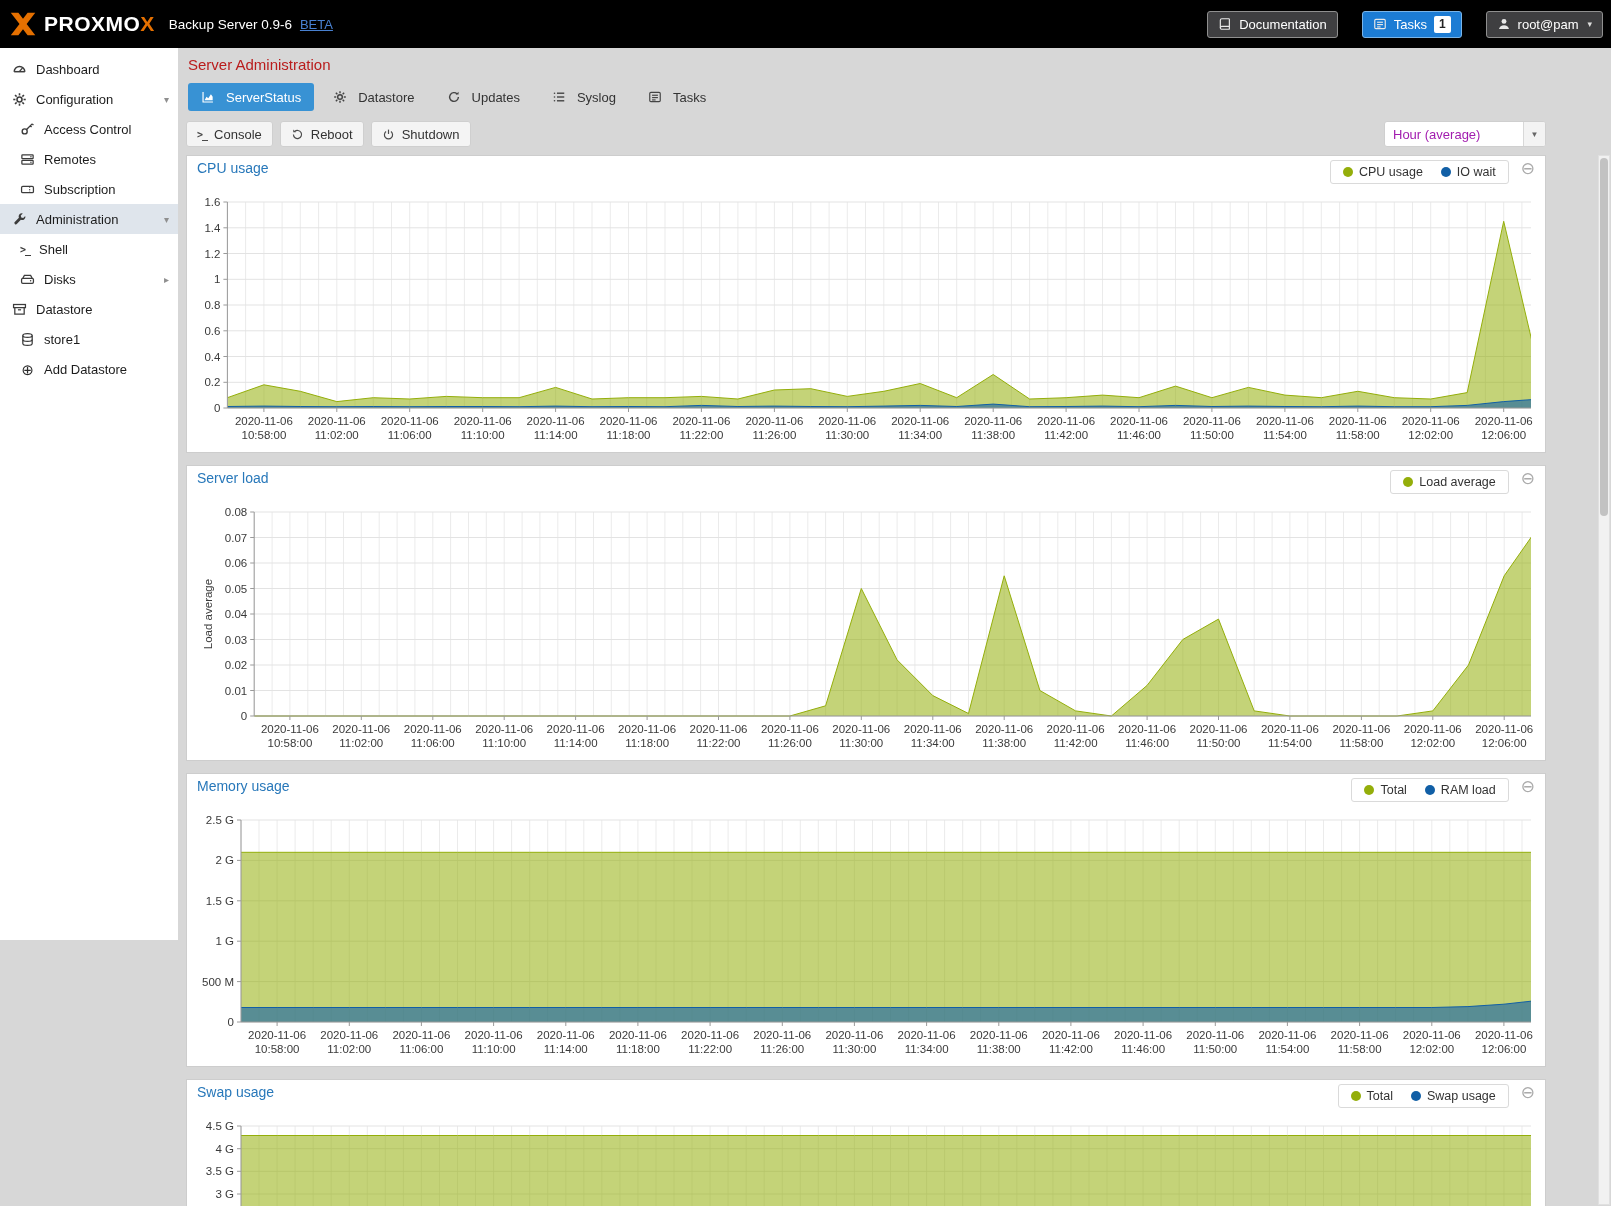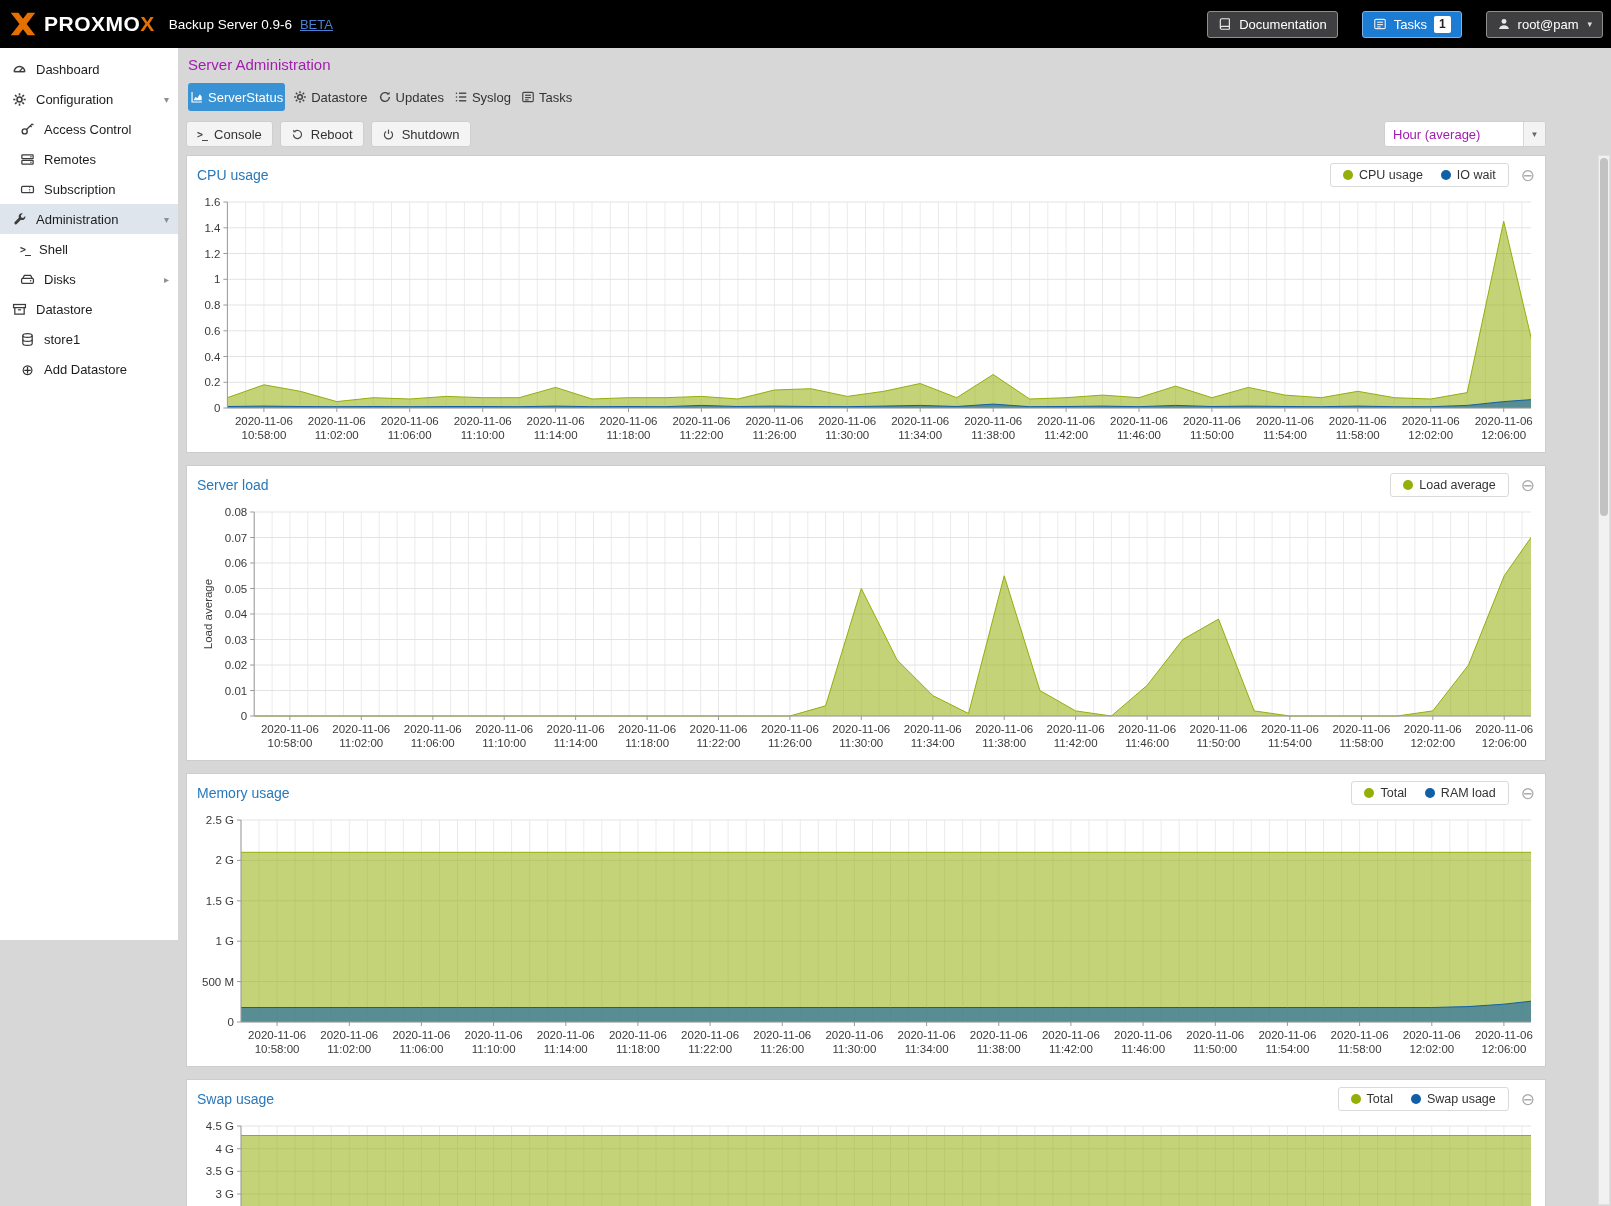--- a/index.html
+++ b/index.html
@@ -26,40 +26,40 @@
   .side-item{height:30px;display:flex;align-items:center;gap:9px;padding-left:12px;cursor:pointer;color:#1c1c1c}
   .side-item.lvl1{padding-left:20px}
   .side-item.selected{background:#dfe5ec}
   .side-item .exp{margin-left:auto;margin-right:9px;color:#8f8f8f;font-size:10px}
   .ic{width:14px;height:14px;flex:none}
   .side-item .ic{width:15px;height:15px;color:#3c3c3c}
   .term-ic{font-family:"DejaVu Sans Mono",monospace;font-size:10px;font-weight:bold;color:#3c3c3c;letter-spacing:-1px}
   .tbtn .term-ic{color:#4a4a4a}
   .plus-ic{font-size:15px;color:#2c2c2c;line-height:1;width:15px;text-align:center}
   main{flex:1;padding:6px 0 0 8px;position:relative}
-  .page-title{color:#a21caf;font-size:15px;margin:2px 0 10px 2px}
+  .page-title{color:#b91c1c;font-size:15px;margin:2px 0 10px 2px}
   .tabs{display:flex;gap:6px;margin-left:2px}
-  .tab{display:flex;align-items:center;gap:4px;height:28px;padding:0 2px;border-radius:3px;color:#333;
+  .tab{display:flex;align-items:center;gap:11px;height:28px;padding:0 13px;border-radius:3px;color:#333;
     cursor:pointer;font-size:13px;background:transparent;border:none;font-family:inherit}
   .tab .ic{color:#444}
   .tab.active{background:#3892d4;color:#fff}
   .tab.active .ic{color:#fff}
   .toolbar{display:flex;align-items:center;gap:7px;margin:10px 2px 8px 0;width:1360px}
   .tbtn{display:flex;align-items:center;gap:7px;height:26px;padding:0 10px;background:#f4f4f4;
     border:1px solid #cfcfcf;border-radius:3px;color:#333;font-size:13px;cursor:pointer;font-family:inherit}
   .tbtn .ic{color:#4a4a4a;width:13px;height:13px}
   .combo{margin-left:auto;width:162px;height:26px;background:#fff;border:1px solid #cfcfcf;border-radius:3px;
     display:flex;align-items:center;cursor:pointer;overflow:hidden}
   .combo-val{flex:1;padding:0 8px;color:#a21caf}
   .combo-trig{width:22px;height:100%;border-left:1px solid #d8d8d8;background:#f3f3f3;display:flex;
     align-items:center;justify-content:center;color:#666;font-size:8px}
   
   .panels{width:1360px}
   .panel{background:#fff;border:1px solid #cdcdcd;margin-bottom:12px}
-  .panel-hd{display:flex;align-items:center;height:38px;padding:4px 10px}
+  .panel-hd{display:flex;align-items:flex-start;height:38px;padding:4px 10px}
   .panel-title{color:#2878ba;font-size:14px}
   .legend{margin-left:auto;display:flex;gap:18px;align-items:center;border:1px solid #dadada;border-radius:3px;
     padding:4px 12px;background:#fff;font-size:12.5px;color:#333}
   .leg-item{display:flex;align-items:center}
   .dot{width:10px;height:10px;border-radius:50%;display:inline-block;margin-right:6px}
   .collapse{margin-left:12px;color:#ababab;font-size:17px;cursor:pointer;line-height:1}
   .chart{width:100%;padding:0 8px 6px 8px}
   .chart text{font-size:11.5px;fill:#3a3a3a;font-family:"Liberation Sans",sans-serif}
   
   .vscroll{position:absolute;top:155px;right:1px;width:12px;height:1050px;background:#f1f1f1;border:1px solid #e0e0e0}

